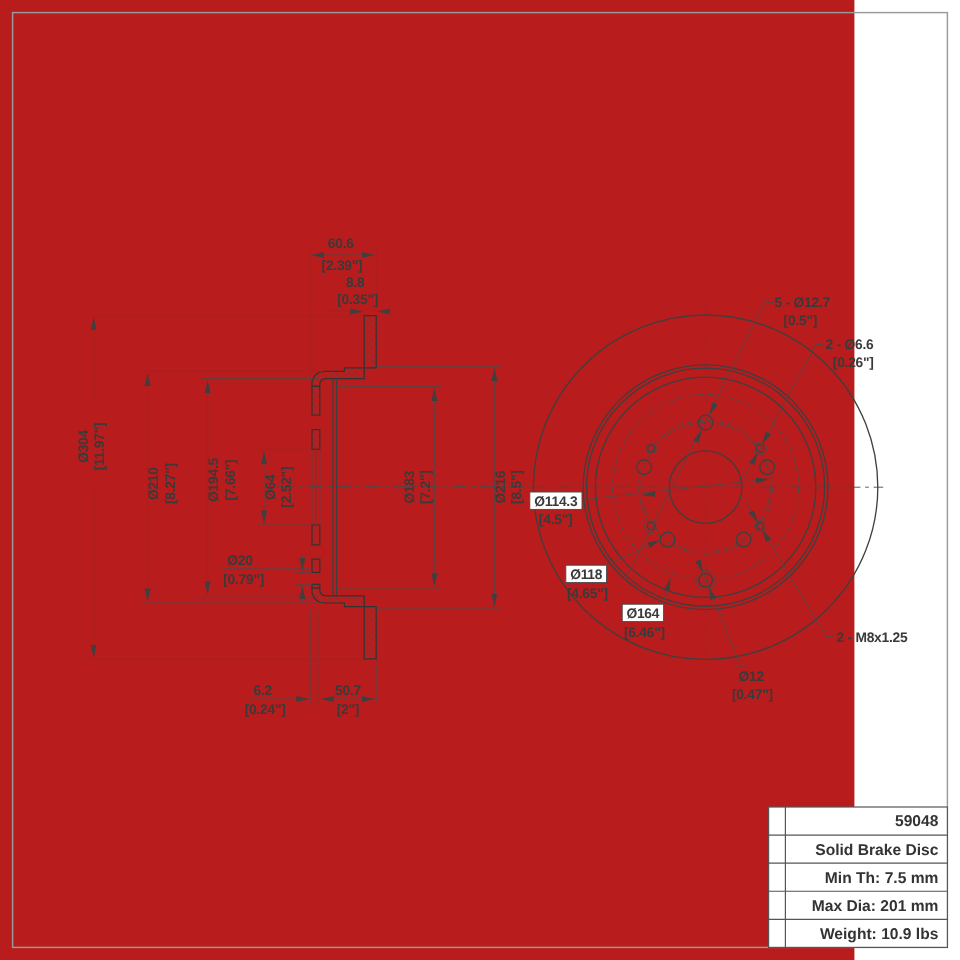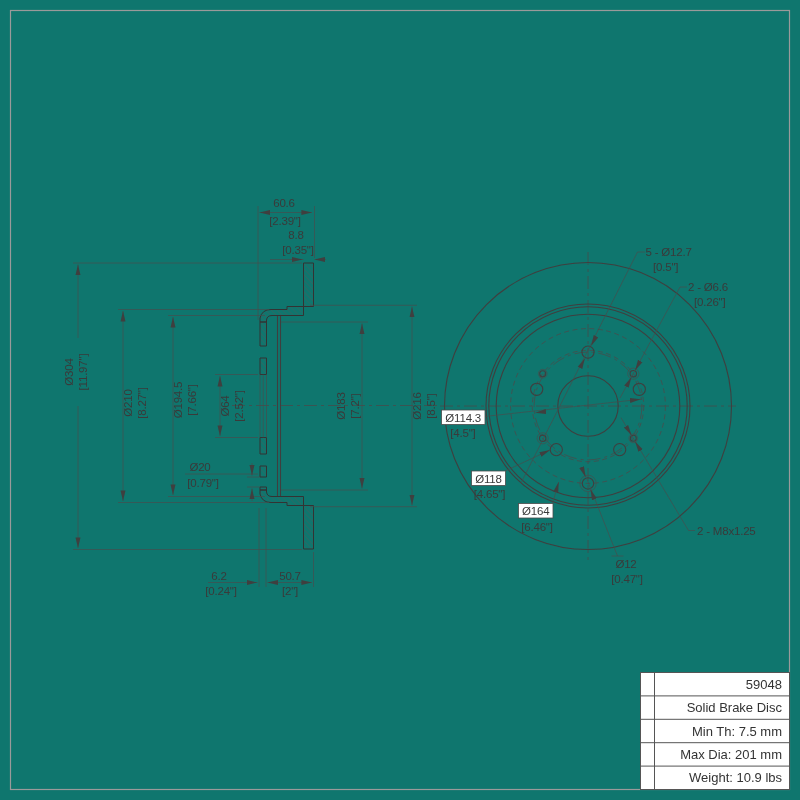--- a/index.html
+++ b/index.html
@@ -1,16 +1,16 @@
 <!DOCTYPE html>
 <html><head>
 <meta charset="utf-8">
 <style>
   html,body{margin:0;padding:0;background:#ffffff;}
-  .stage{position:relative;width:800px;height:800px;background:#0f766e;font-family:"Liberation Sans",sans-serif;}
+  .stage{position:relative;width:712px;height:800px;background:#b91c1c;font-family:"Liberation Sans",sans-serif;font-weight:bold;}
   svg{position:absolute;left:0;top:0;}
   text{font-family:"Liberation Sans","DejaVu Sans",sans-serif;fill:#3a3a3a;}
   .dim{font-size:11.5px;letter-spacing:-0.2px;}
   .tbl{font-size:13px;fill:#333;}
   .thin{stroke:#4a4a4a;stroke-width:0.65;fill:none;}
   .med{stroke:#3f3f3f;stroke-width:1.1;fill:none;}
   .ctr{stroke:#4a4a4a;stroke-width:0.75;fill:none;stroke-dasharray:13 4 3 4;}
   .hid{stroke:#4a4a4a;stroke-width:0.8;fill:none;stroke-dasharray:5 3.5;}
   .box{stroke:#4a4a4a;stroke-width:0.8;fill:#fff;}
 </style>

